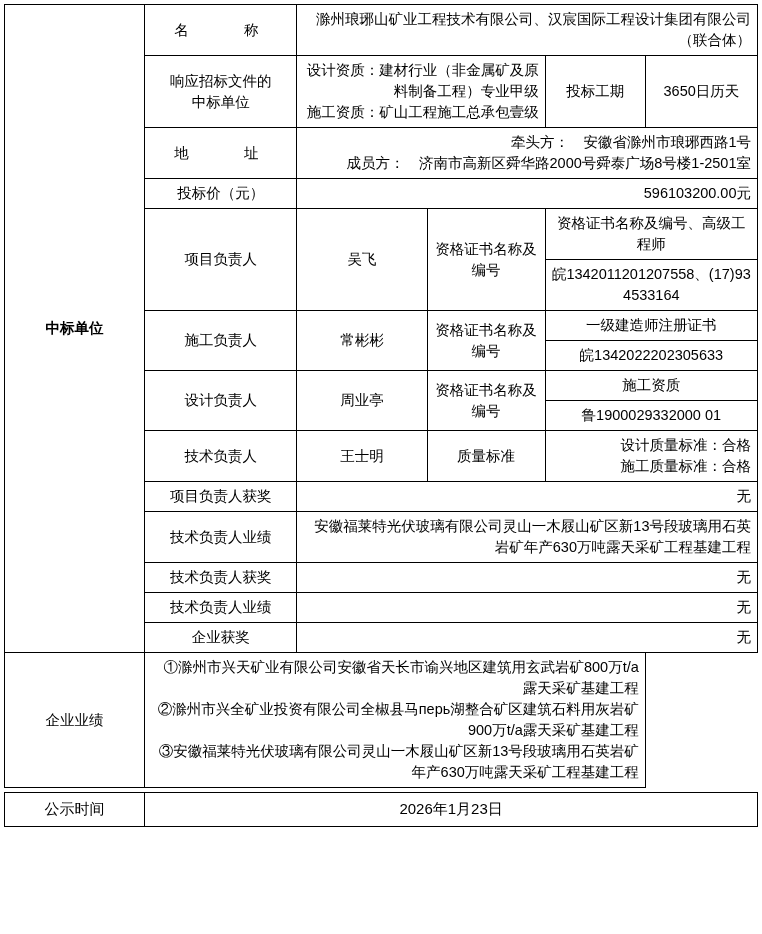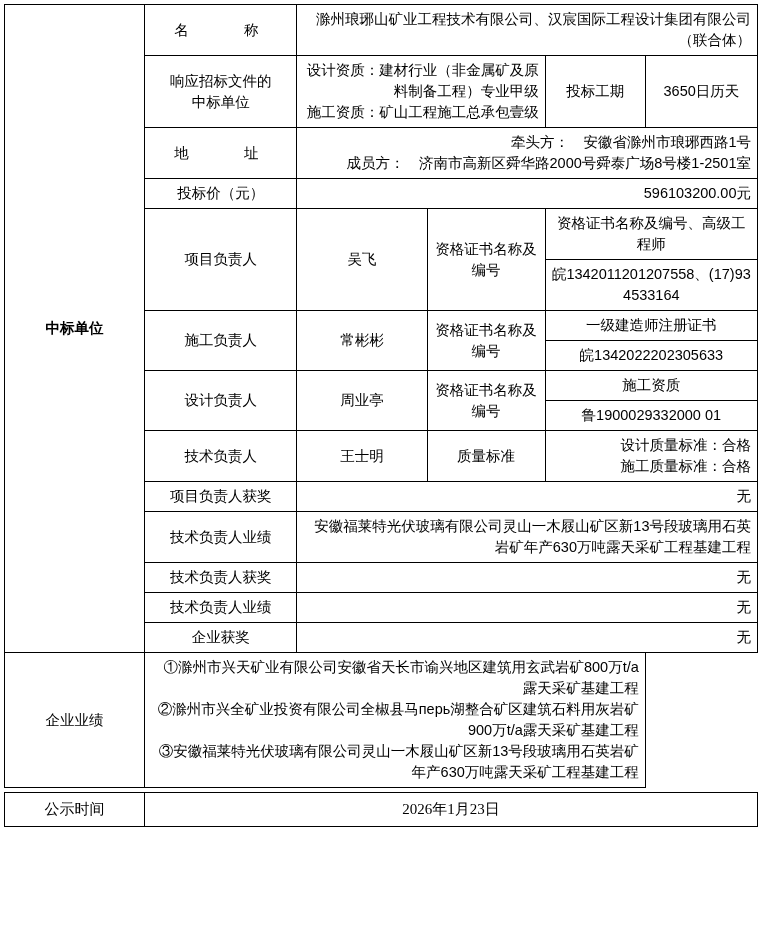--- a/index.html
+++ b/index.html
@@ -61,21 +61,20 @@
     width: 754px;
     margin: 4px 4px 4px 4px;
     table-layout: fixed;
   }
   .footer-table td {
     border: 1px solid #000000;
     padding: 7px 6px;
     font-size: 15px;
     text-align: center;
     vertical-align: middle;
-    font-family: Liberation Serif, serif;
   }
   .inner-line { display:block; }
 </style>
 </head>
 <body>
 
 <div class="page">
 
   <table class="doc-table">
     <colgroup>

